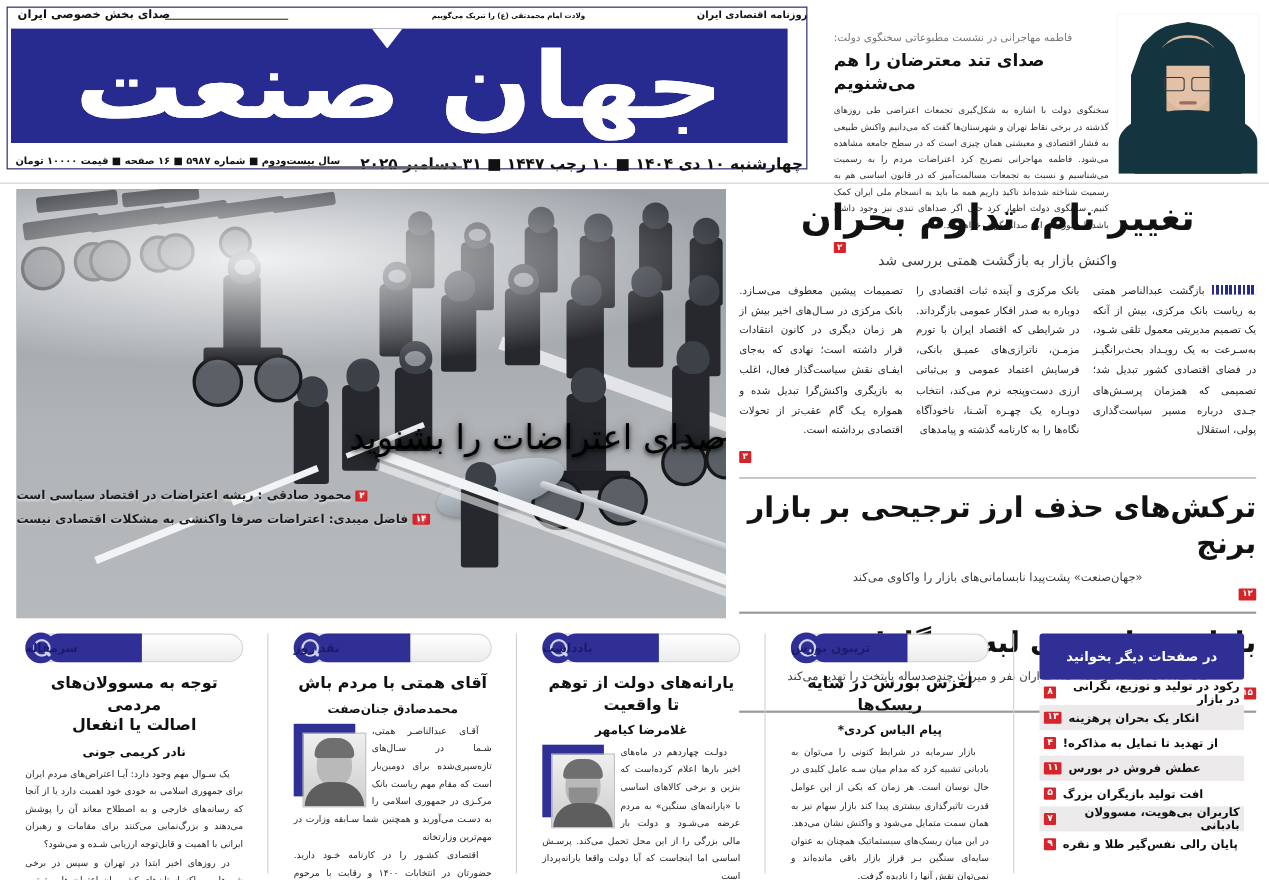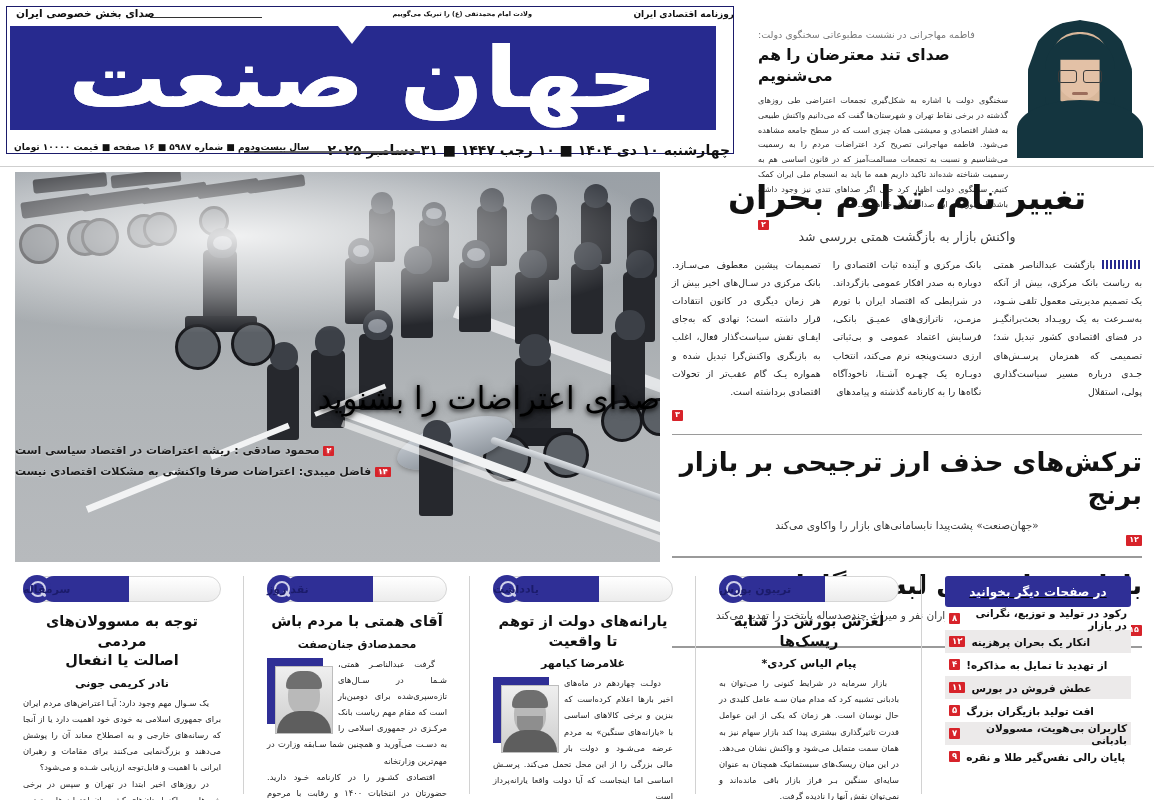--- a/index.html
+++ b/index.html
@@ -287,22 +287,22 @@
     position:absolute;left:50%;bottom:0;transform:translateX(-50%);
     width:54px;height:22px;border-radius:26px 26px 0 0;background:#5e5e5e;
   }
   .m-beard{
     position:absolute;left:50%;top:30px;transform:translateX(-50%);
     width:26px;height:20px;border-radius:0 0 14px 14px;background:#8e8e8e;
   }
 
   
   .listhead{
-    margin:8px 0 0 0;height:31px;background:#2f2f96;border-radius:3px;
-    display:flex;align-items:center;justify-content:center;text-decoration:underline;
+    margin:8px 0 0 0;height:42px;background:#2f2f96;border-radius:3px;
+    display:flex;align-items:center;justify-content:center;
   }
   .listhead span{font-size:12px;font-weight:bold;color:#fff;}
   .rlist{list-style:none;margin:0;padding:0;}
   .rlist li{
     display:flex;align-items:center;gap:6px;justify-content:flex-end;
     font-size:10.5px;font-weight:bold;color:#111;
     height:23px;padding:0 4px;box-sizing:border-box;
   }
   .rlist li:nth-child(odd){background:#ffffff;}
   .rlist li:nth-child(even){background:#eceaea;}
@@ -586,21 +586,21 @@
       <div class="bauthor">محمدصادق جنان‌صفت</div>
       <div class="btext">
         <div class="mugshot">
           <div class="mug-frame"></div>
           <div class="mug-img">
               <div class="m-head"></div>
               <div class="m-hair"></div>
               <div class="m-body"></div>
             </div>
         </div>
-        <p>گرفت عبدالناصـر همتی، شـما در سـال‌های تازه‌سپری‌شده برای دومین‌بار است که مقام مهم ریاست بانک مرکـزی در جمهوری اسلامی را به دسـت می‌آورید و همچنین شما سـابقه وزارت در مهم‌ترین وزارتخانه</p>
+        <p>آقـای عبدالناصـر همتی، شـما در سـال‌های تازه‌سپری‌شده برای دومین‌بار است که مقام مهم ریاست بانک مرکـزی در جمهوری اسلامی را به دسـت می‌آورید و همچنین شما سـابقه وزارت در مهم‌ترین وزارتخانه</p>
         <p>اقتصادی کشـور را در کارنامه خـود دارید. حضورتان در انتخابات ۱۴۰۰ و رقابت با مرحوم رییسی در یاد شهروندان علاقه‌مند به تحولات سیاست در ایران مانده است. به این ترتیب شما دیگر یک شخصیت تازه‌کار در نظام اقتصادی</p>
       </div>
     </div>
 
     <div class="bcol c5">
       <div class="badge">
         <div class="badge-pill"></div>
           <div class="badge-blue"></div>
         <div class="badge-circ"></div>
         <span class="badge-label">سرمقاله</span>

